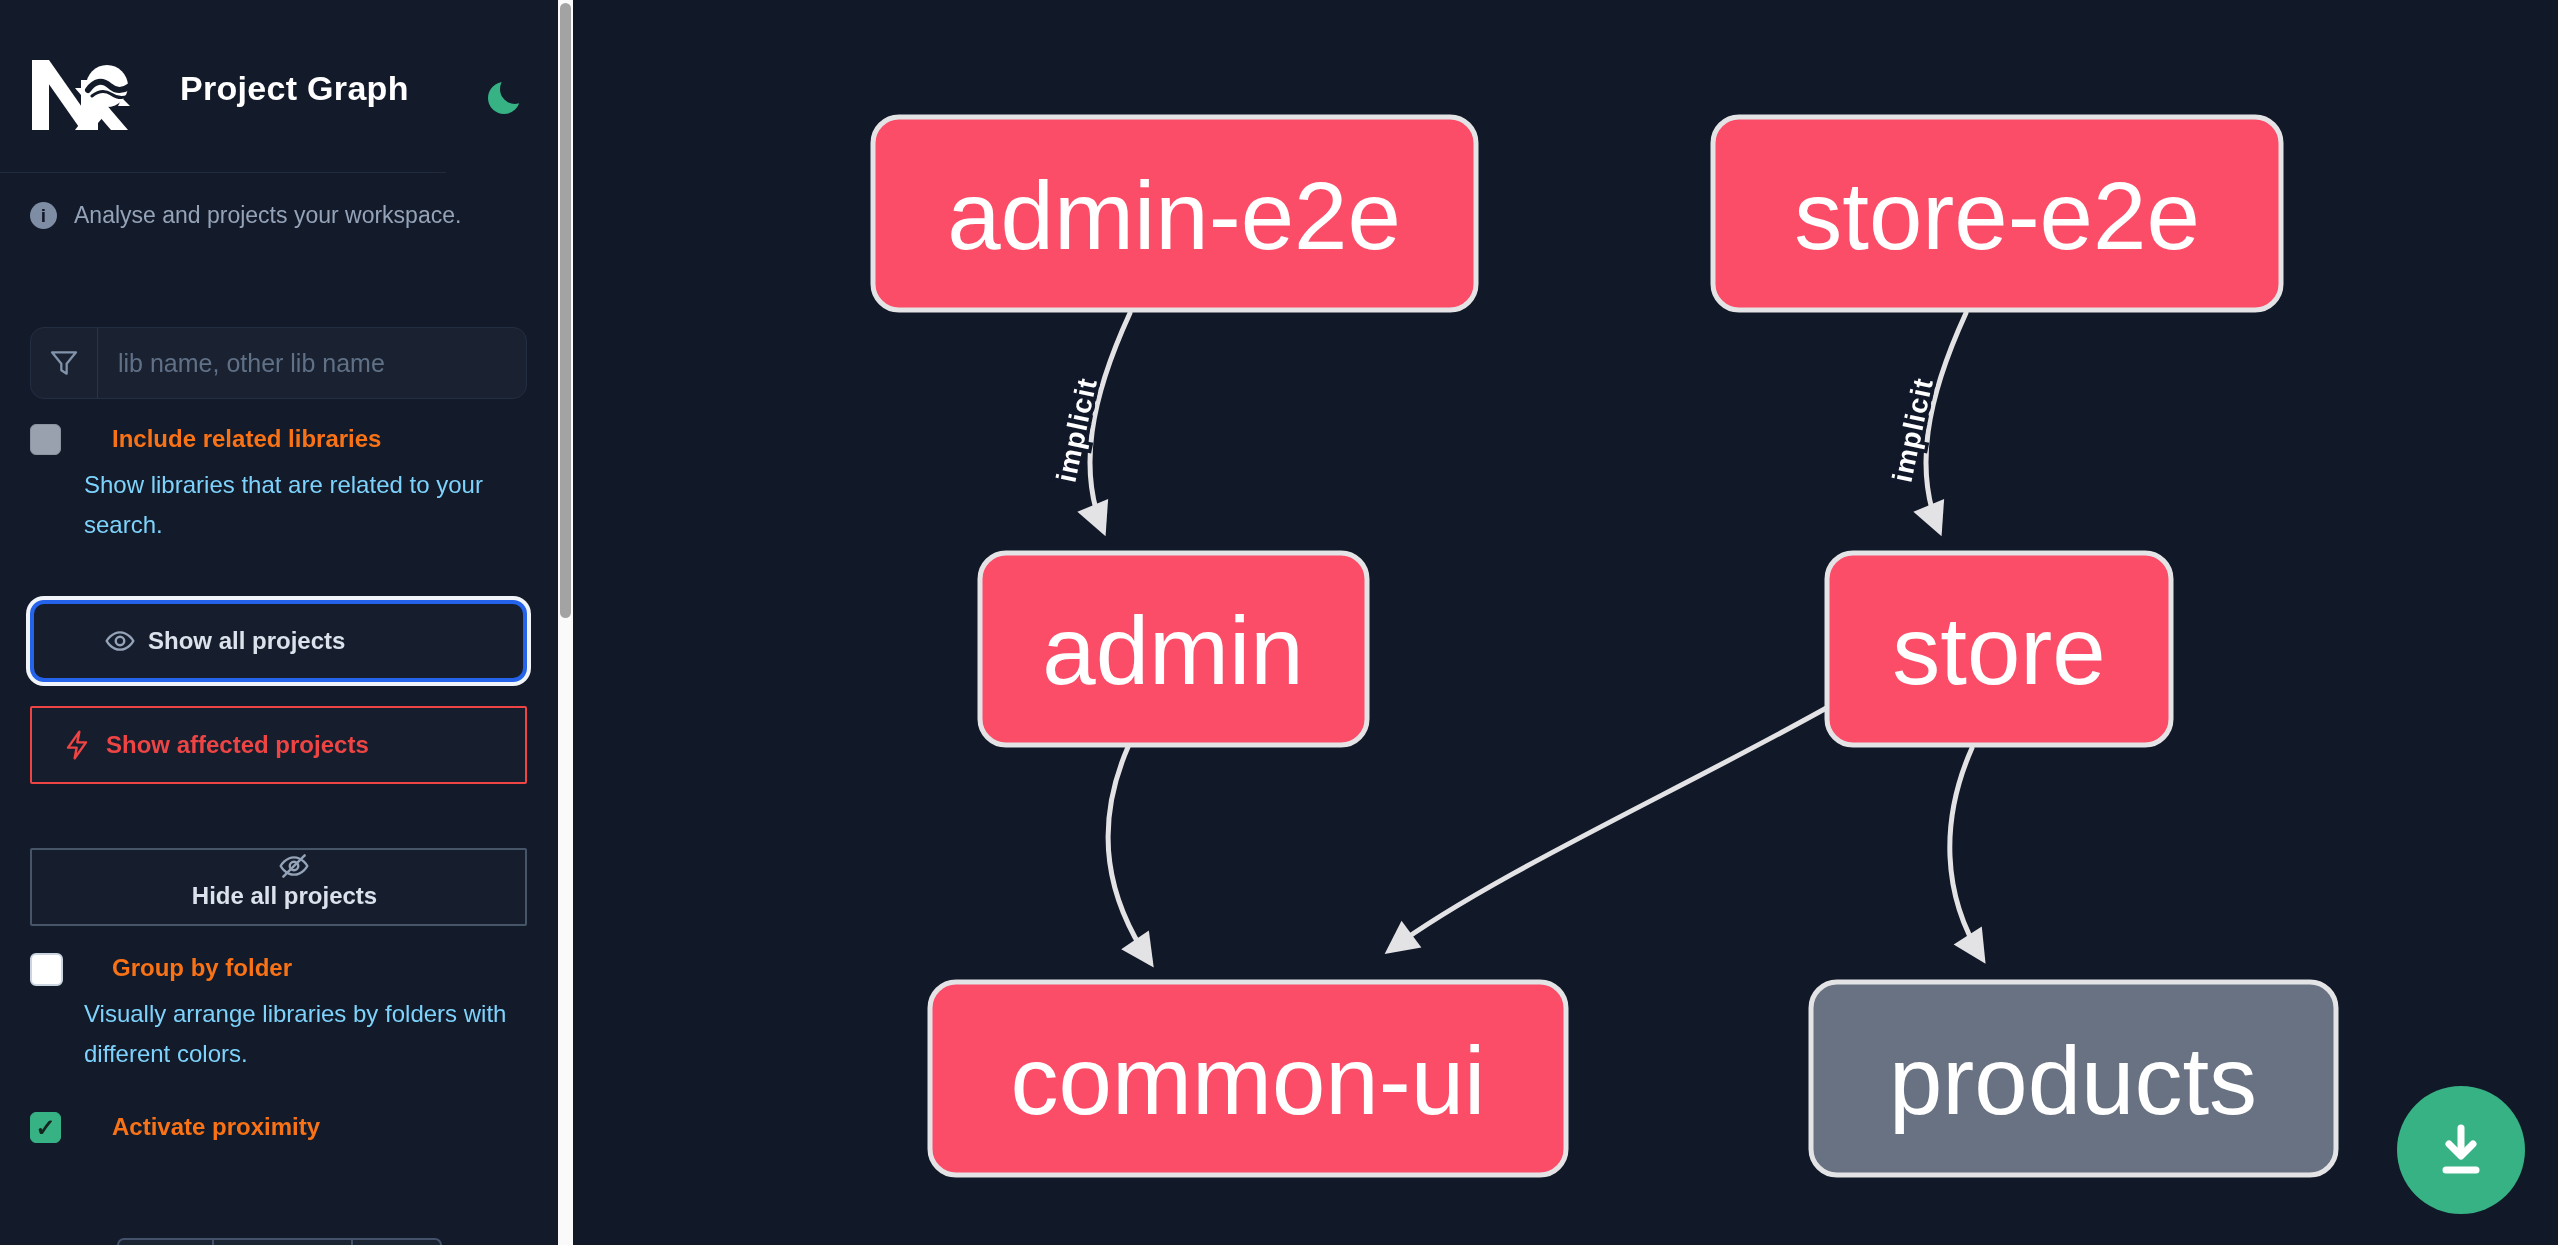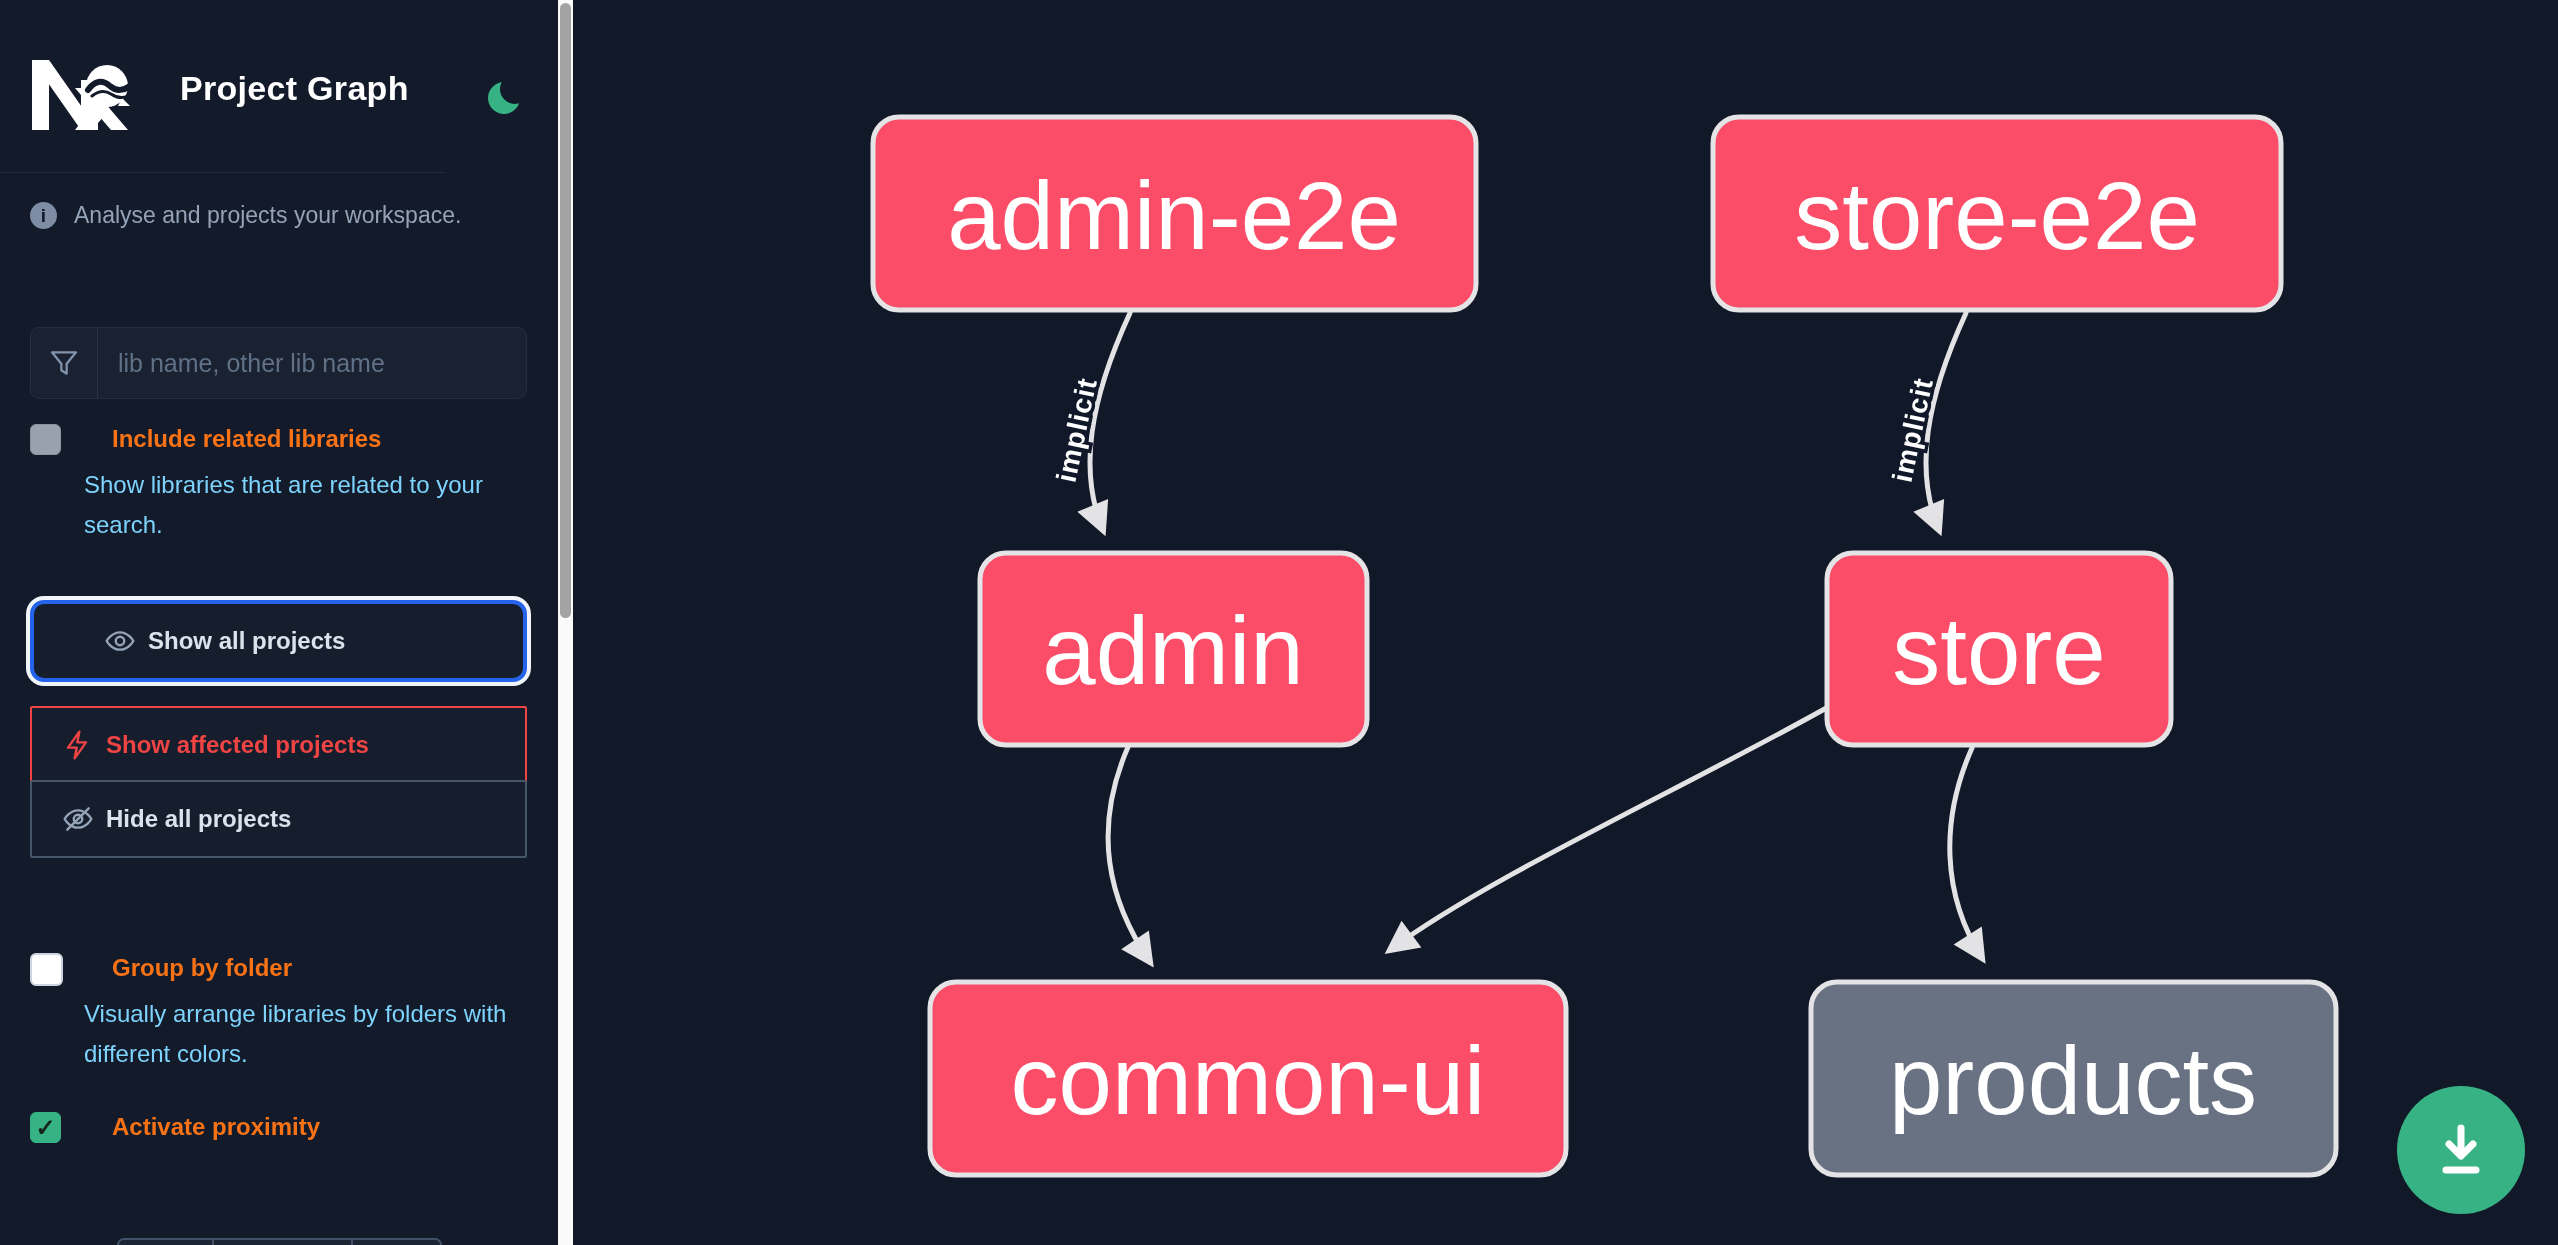--- a/index.html
+++ b/index.html
@@ -15,21 +15,21 @@
   .moon{position:relative;width:36px;height:36px;}
   .moon .full{position:absolute;left:0;top:2px;width:32px;height:32px;border-radius:50%;background:#36b285;}
   .moon .bite{position:absolute;left:12px;top:-6px;width:30px;height:30px;border-radius:50%;background:#131a2a;}
 
   .info-row{position:absolute;left:30px;top:202px;display:flex;align-items:center;}
   .info-icon{width:27px;height:27px;border-radius:50%;background:#7e8da3;color:#131a2a;font-weight:800;
     font-size:19px;display:flex;align-items:center;justify-content:center;flex:0 0 auto;}
   .info-text{margin-left:17px;font-size:23px;color:#94a3b8;}
 
   .search-box{position:absolute;left:30px;top:327px;width:495px;height:70px;background:#1a2231;border:1px solid #232e42;
-    border-radius:9px;display:flex;align-items:center;}
+    border-radius:14px;display:flex;align-items:center;}
   .funnel-cell{width:66px;height:100%;display:flex;align-items:center;justify-content:center;border-right:1px solid #2a3447;flex:0 0 auto;}
   .search-input{flex:1;height:100%;background:transparent;border:none;outline:none;color:#cbd5e1;
     font-size:25px;padding:0 20px;font-family:"Liberation Sans",sans-serif;}
   .search-input::placeholder{color:#5f7087;}
 
   .chk-row{position:absolute;left:30px;width:500px;}
   .chk-box{position:absolute;left:0;top:0;width:29px;height:29px;border-radius:6px;}
   .chk-label{position:absolute;left:54px;top:1px;font-size:24px;font-weight:700;color:#f97316;white-space:nowrap;margin-left:28px;}
   .chk-desc{position:absolute;left:54px;top:41px;width:430px;font-size:24px;line-height:40px;color:#7dd3fc;}
   .chk-gray{background:#98a1ad;border:1px solid #8a939f;}
@@ -169,21 +169,21 @@
       <span class="lbl">Show all projects</span>
     </button>
 
     <button class="sb-btn btn-affected" style="top:706px;">
       <svg class="ic" viewBox="0 0 24 24" fill="none" stroke="#ef4444" stroke-width="1.8" stroke-linecap="round" stroke-linejoin="round">
         <path d="M13 2 L4.5 14 H11 l-1.5 8 L18 10 h-6.5 L13 2z"></path>
       </svg>
       <span class="lbl">Show affected projects</span>
     </button>
 
-    <button class="sb-btn btn-plain" style="top:780px;">
+    <button class="sb-btn btn-plain" style="top:848px;flex-direction:column;">
       <svg class="ic" viewBox="0 0 24 24" fill="none" stroke="#94a3b8" stroke-width="1.8" stroke-linecap="round" stroke-linejoin="round">
         <path d="M2 12s3.5-6.5 10-6.5S22 12 22 12s-3.5 6.5-10 6.5S2 12 2 12z"></path>
         <circle cx="12" cy="12" r="3.2"></circle>
         <line x1="4" y1="20" x2="20" y2="4"></line>
       </svg>
       <span class="lbl">Hide all projects</span>
     </button>
 
     <div class="chk-row" style="top:953px;height:120px;">
       <span class="chk-box chk-white"></span>

